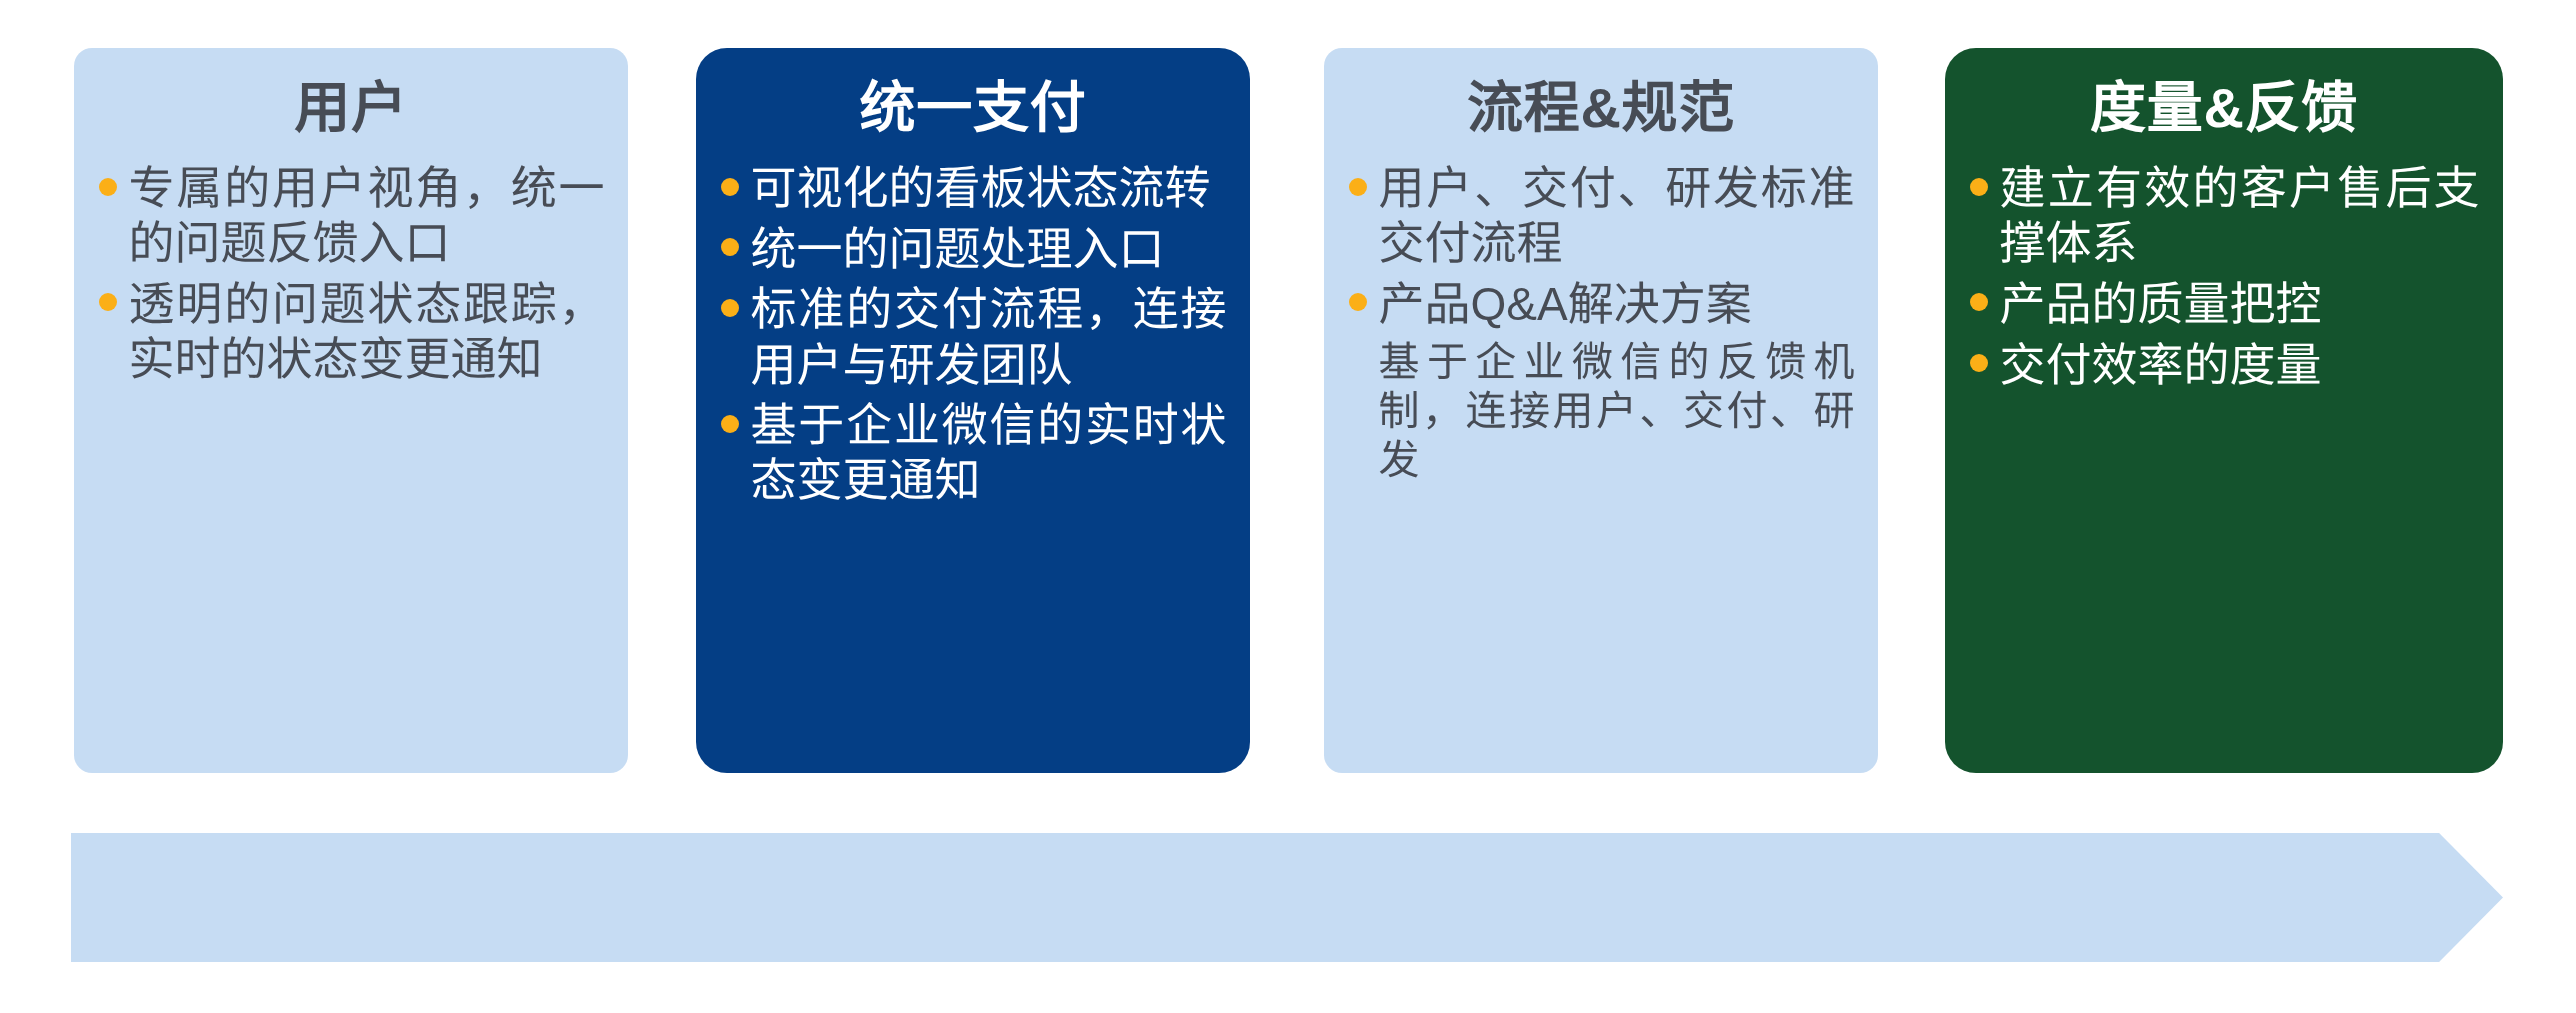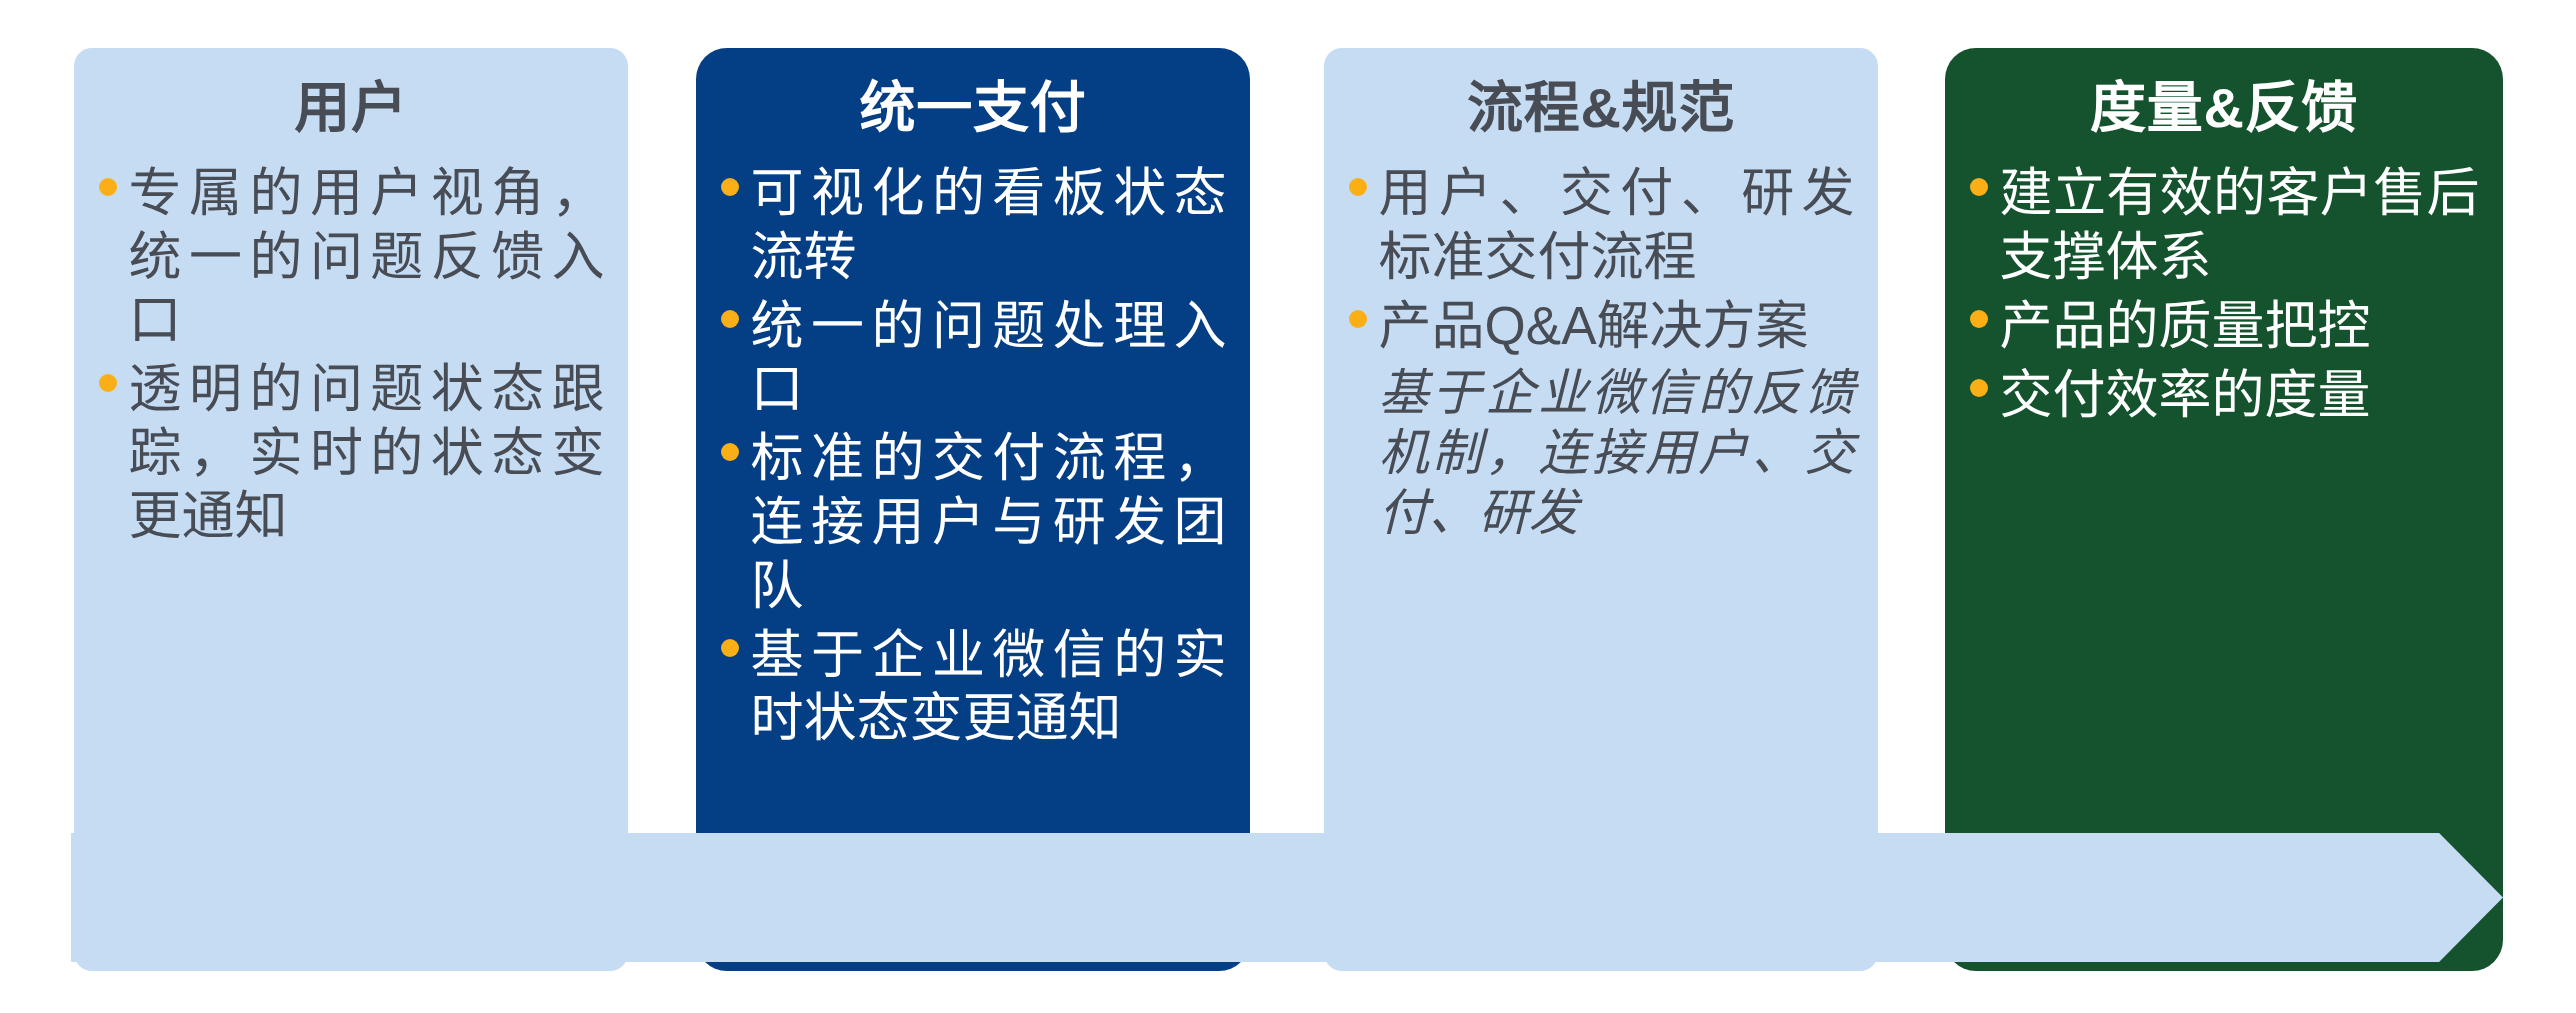--- a/index.html
+++ b/index.html
@@ -22,21 +22,21 @@
     position: absolute;
     left: 0;
     top: 0;
     width: 2576px;
     height: 797px;
   }
 
   .card {
     position: absolute;
     top: 48px;
-    height: 923px;
+    height: 725px;
     border-radius: 18px;
     box-sizing: border-box;
     padding: 0;
   }
   .card.light { background: #C6DCF3; }
   .card.dark  { background: #043E85; border-radius: 31px; }
 
   
   .card.pos-0 { left: 74px;  width: 554px; }
   .card.pos-1 { left: 696px; width: 554px; }
@@ -59,21 +59,21 @@
   .bullet-list {
     list-style: none;
     margin: 0;
     padding: 25px 23.4px 0 20.6px;
   }
 
   .bullet-item {
     position: relative;
     padding-left: 34px;
     margin-bottom: 5.5px;
-    font-size: 53px;
+    font-size: 46px;
     line-height: 1.20;
     text-align: justify;
     text-justify: inter-ideograph;
     font-weight: normal;
   }
   .card.light .bullet-item { color: #474C55; }
   .card.dark  .bullet-item { color: #FFFFFF; }
 
   .bullet-dot {
     position: absolute;
@@ -83,25 +83,24 @@
     height: 18px;
     border-radius: 50%;
     background: #FBAF17;
   }
 
   
   .bullet-sub {
     position: relative;
     padding-left: 34px;
     margin: 0 0 5.5px 0;
-    font-size: 50px;
+    font-size: 41px;
     line-height: 1.20;
     text-align: justify;
     text-justify: inter-ideograph;
-    font-style: italic;
   }
   .card.light .bullet-sub { color: #474C55; }
 
   
   #process-arrow {
     position: absolute;
     left: 71px;
     top: 833px;
     width: 2432px;
     height: 129px;

